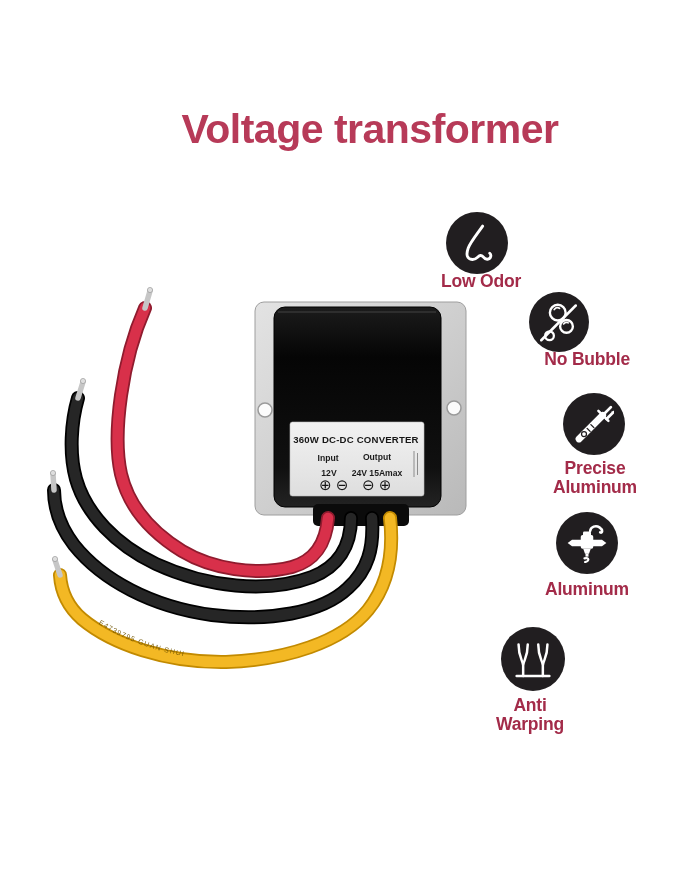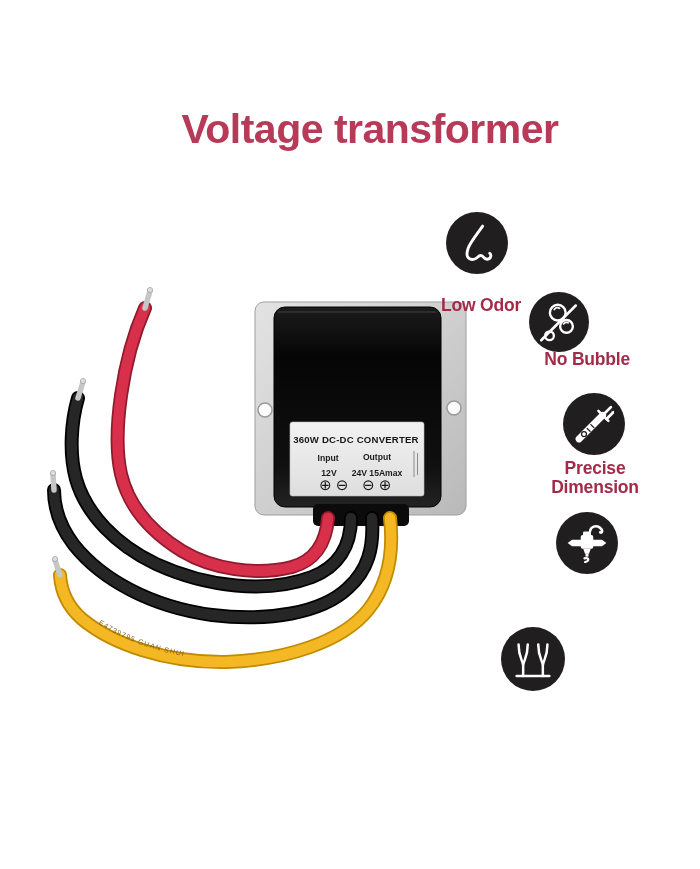--- a/index.html
+++ b/index.html
@@ -94,21 +94,21 @@
     </svg>
   </div>
 
   <div class="feature" style="left:446px;top:212px;">
     <div class="badge" style="width:62px;height:62px;">
       <svg width="40" height="40" viewBox="-16 -16 32 32">
         <path d="M 4.5,-13.5 C 0,-7 -5,-1 -7,4 C -9,9.5 -8,12.8 -3.8,13.2 C -0.2,13.5 0.6,10.2 2.8,10 C 5.4,9.8 5,13.4 8.4,13 C 11.4,12.6 11.6,9.4 10.2,8.2" stroke="#fff" stroke-width="2.3" fill="none" stroke-linecap="round"></path>
       </svg>
     </div>
   </div>
-  <div class="flabel" style="left:411px;top:272px;width:140px;margin-top:24px;">Low Odor</div>
+  <div class="flabel" style="left:411px;top:272px;width:140px;">Low Odor</div>
 
   <div class="feature" style="left:529px;top:292px;">
     <div class="badge" style="width:60px;height:60px;">
       <svg width="40" height="40" viewBox="-16 -16 32 32">
         <g stroke="#fff" fill="none" stroke-linecap="round">
           <circle cx="-1" cy="-7.5" r="6.3" stroke-width="1.9"></circle>
           <path d="M -3.8,-10 C -2.8,-11.3 -1,-11.7 0.4,-11" stroke-width="1.4"></path>
           <circle cx="6" cy="3.5" r="5.1" stroke-width="1.9"></circle>
           <path d="M 3.7,1.6 C 4.6,0.5 6.2,0.1 7.4,0.7" stroke-width="1.3"></path>
           <circle cx="-7.6" cy="11" r="3.5" stroke-width="1.8"></circle>
@@ -126,41 +126,43 @@
           <path d="M -12,12 L 7,-7" stroke-width="5.4"></path>
           <path d="M 3.5,-10.5 L 11.5,-2.5" stroke-width="2"></path>
           <path d="M 7,-7 L 13.5,-13.5" stroke-width="2.2"></path>
           <path d="M 10,-4 L 15.5,-9.5" stroke-width="2.2"></path>
           <path d="M -8.5,6.5 l 2.4,2.4 M -5.5,3.5 l 2.4,2.4 M -2.5,0.5 l 2.4,2.4" stroke="#211e20" stroke-width="1.1"></path>
           <circle cx="-8" cy="8" r="2" stroke="#211e20" fill="#fff" stroke-width="1"></circle>
         </g>
       </svg>
     </div>
   </div>
-  <div class="flabel" style="left:540px;top:459px;width:110px;">Precise Dimension</div>
+  <div class="flabel" style="left:540px;top:459px;width:110px;">Precise Aluminum</div>
 
   <div class="feature" style="left:556px;top:512px;">
     <div class="badge" style="width:62px;height:62px;">
       <svg width="40" height="40" viewBox="-16 -16 32 32">
         <polygon points="-15.5,0 -12,-2.6 12,-2.6 15.5,0 12,2.6 -12,2.6" fill="#fff"></polygon>
         <rect x="-5" y="-6.5" width="10" height="11" rx="1.5" fill="#fff"></rect>
         <rect x="-3.2" y="-9.2" width="6.4" height="3.2" rx="1" fill="#fff"></rect>
         <polygon points="-3,4.5 3,4.5 1.6,8.5 -1.6,8.5" fill="#fff"></polygon>
         <rect x="-1.2" y="8.5" width="2.4" height="2.4" fill="#fff"></rect>
         <path d="M 2.5,-9.5 C 3,-13 7,-14.5 10,-12.5 C 13,-10.5 12.5,-7.5 10.5,-8.5" stroke="#fff" stroke-width="2" fill="none" stroke-linecap="round"></path>
         <path d="M -2,12.3 C 2,11.3 2,14.3 -1.5,15.3" stroke="#fff" stroke-width="1.7" fill="none" stroke-linecap="round"></path>
       </svg>
     </div>
   </div>
+  <div class="flabel" style="left:517px;top:580px;width:140px;">Aluminum</div>
 
   <div class="feature" style="left:501px;top:627px;">
     <div class="badge" style="width:64px;height:64px;">
       <svg width="42" height="42" viewBox="-16 -16 32 32">
         <g stroke="#fff" stroke-width="1.9" fill="none" stroke-linecap="round" stroke-linejoin="round">
           <path d="M -12.5,13 L 12.5,13"></path>
           <path d="M -7.5,13 V 5 M -7.5,5 C -7.7,1 -11,-1 -11,-11 M -7.5,5 C -7.3,1 -4,-1 -4,-11"></path>
           <path d="M 7.5,13 V 5 M 7.5,5 C 7.7,1 11,-1 11,-11 M 7.5,5 C 7.3,1 4,-1 4,-11"></path>
         </g>
       </svg>
     </div>
   </div>
+  <div class="flabel" style="left:485px;top:696px;width:90px;">Anti Warping</div>
 
 </div>
 
 </body></html>

